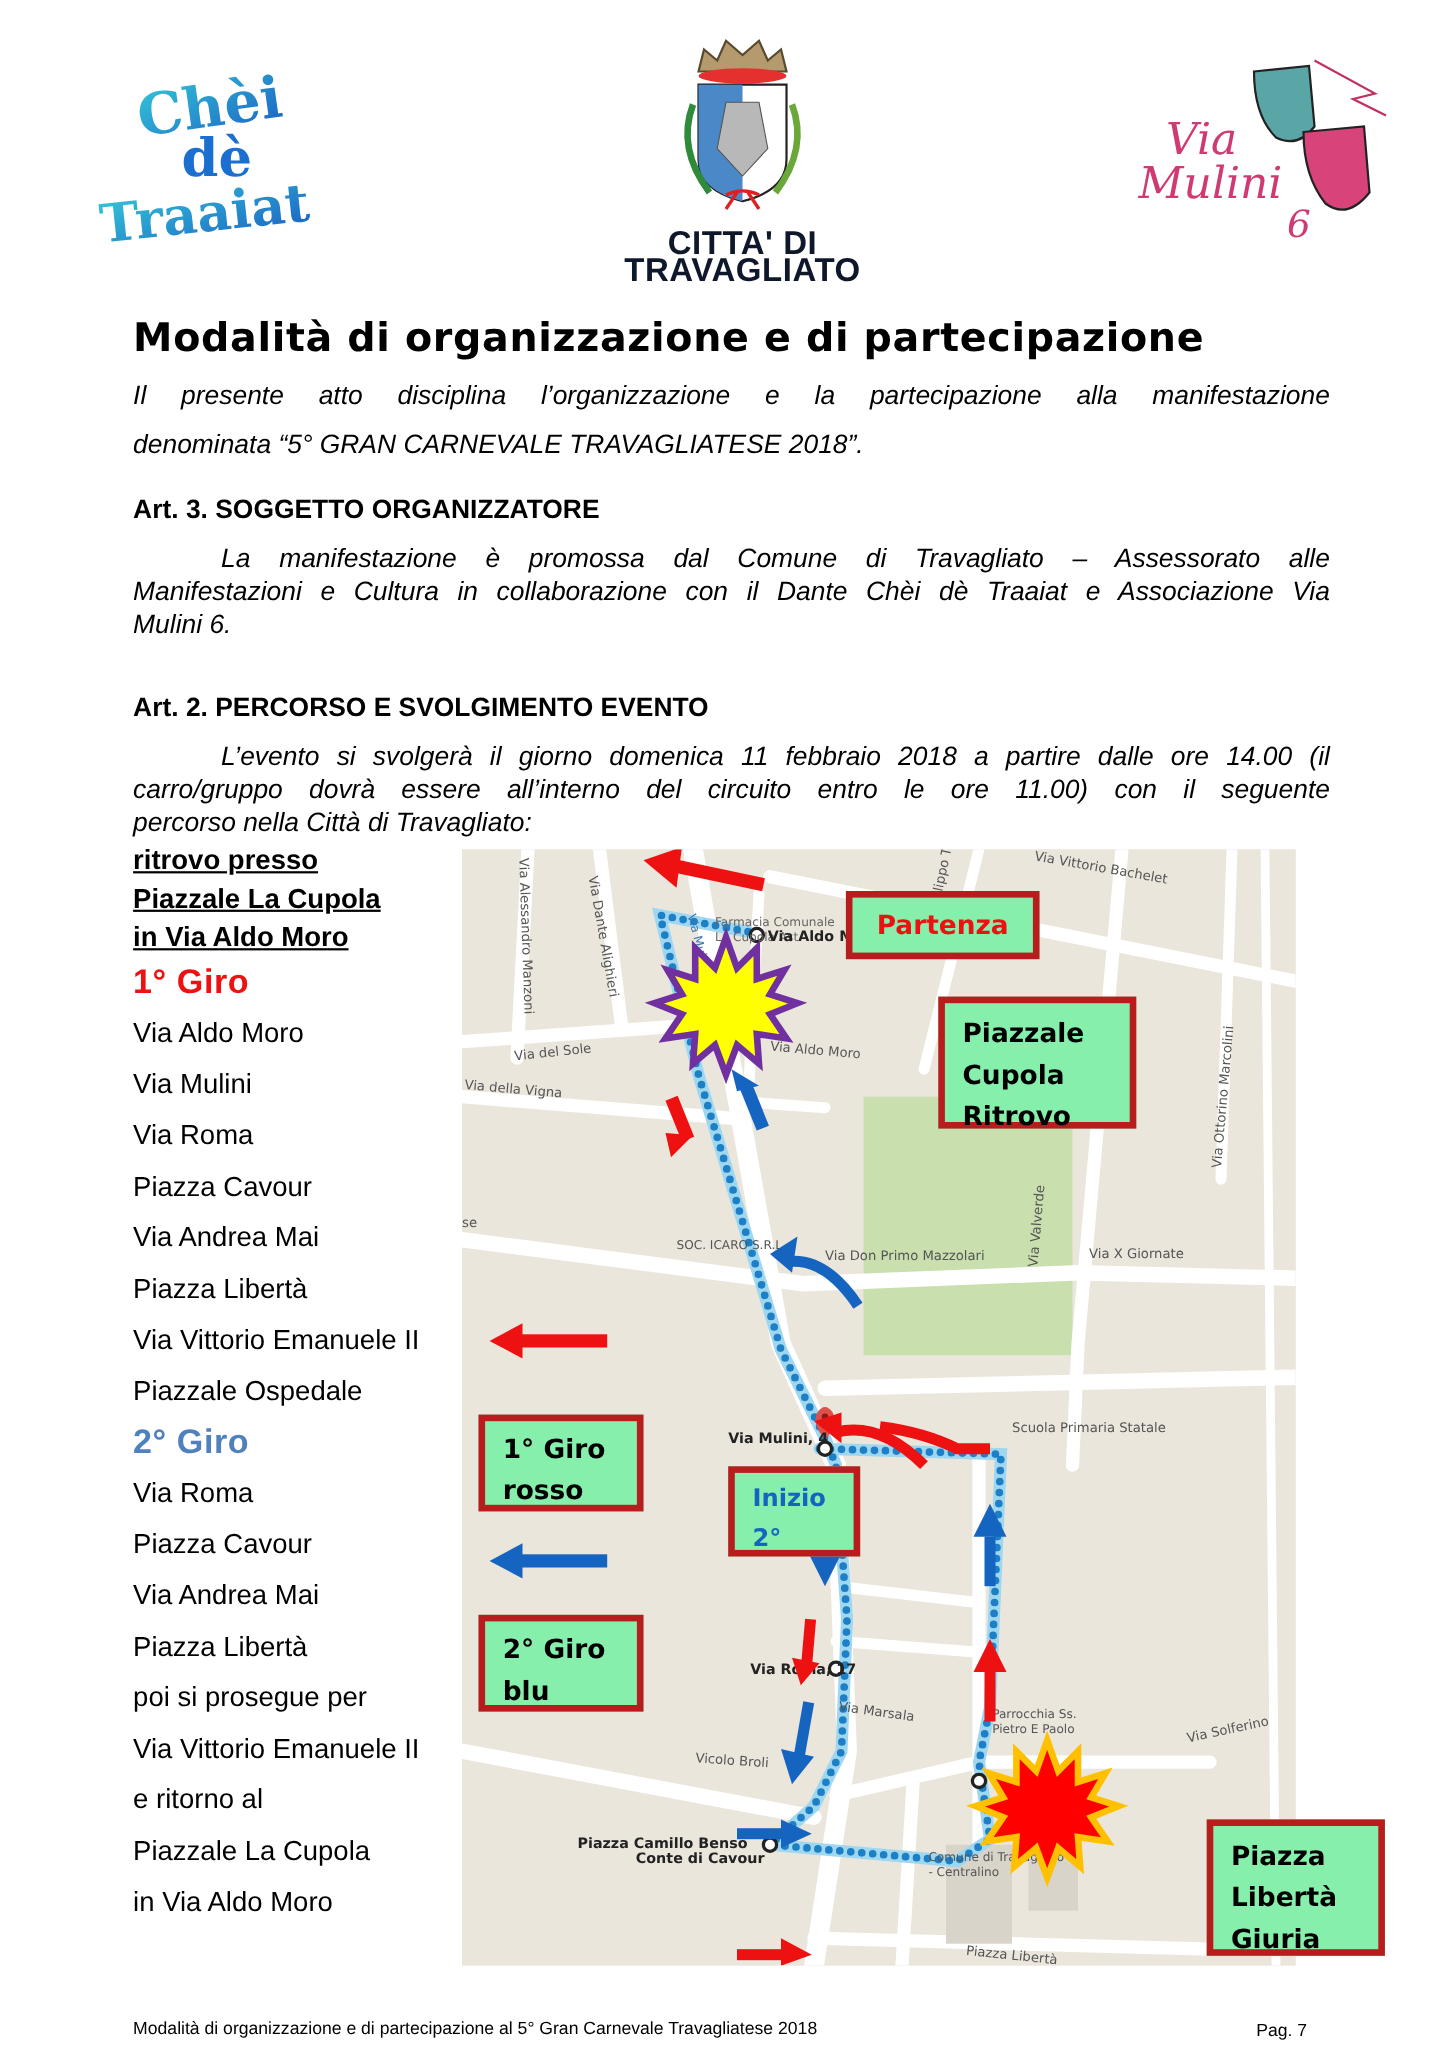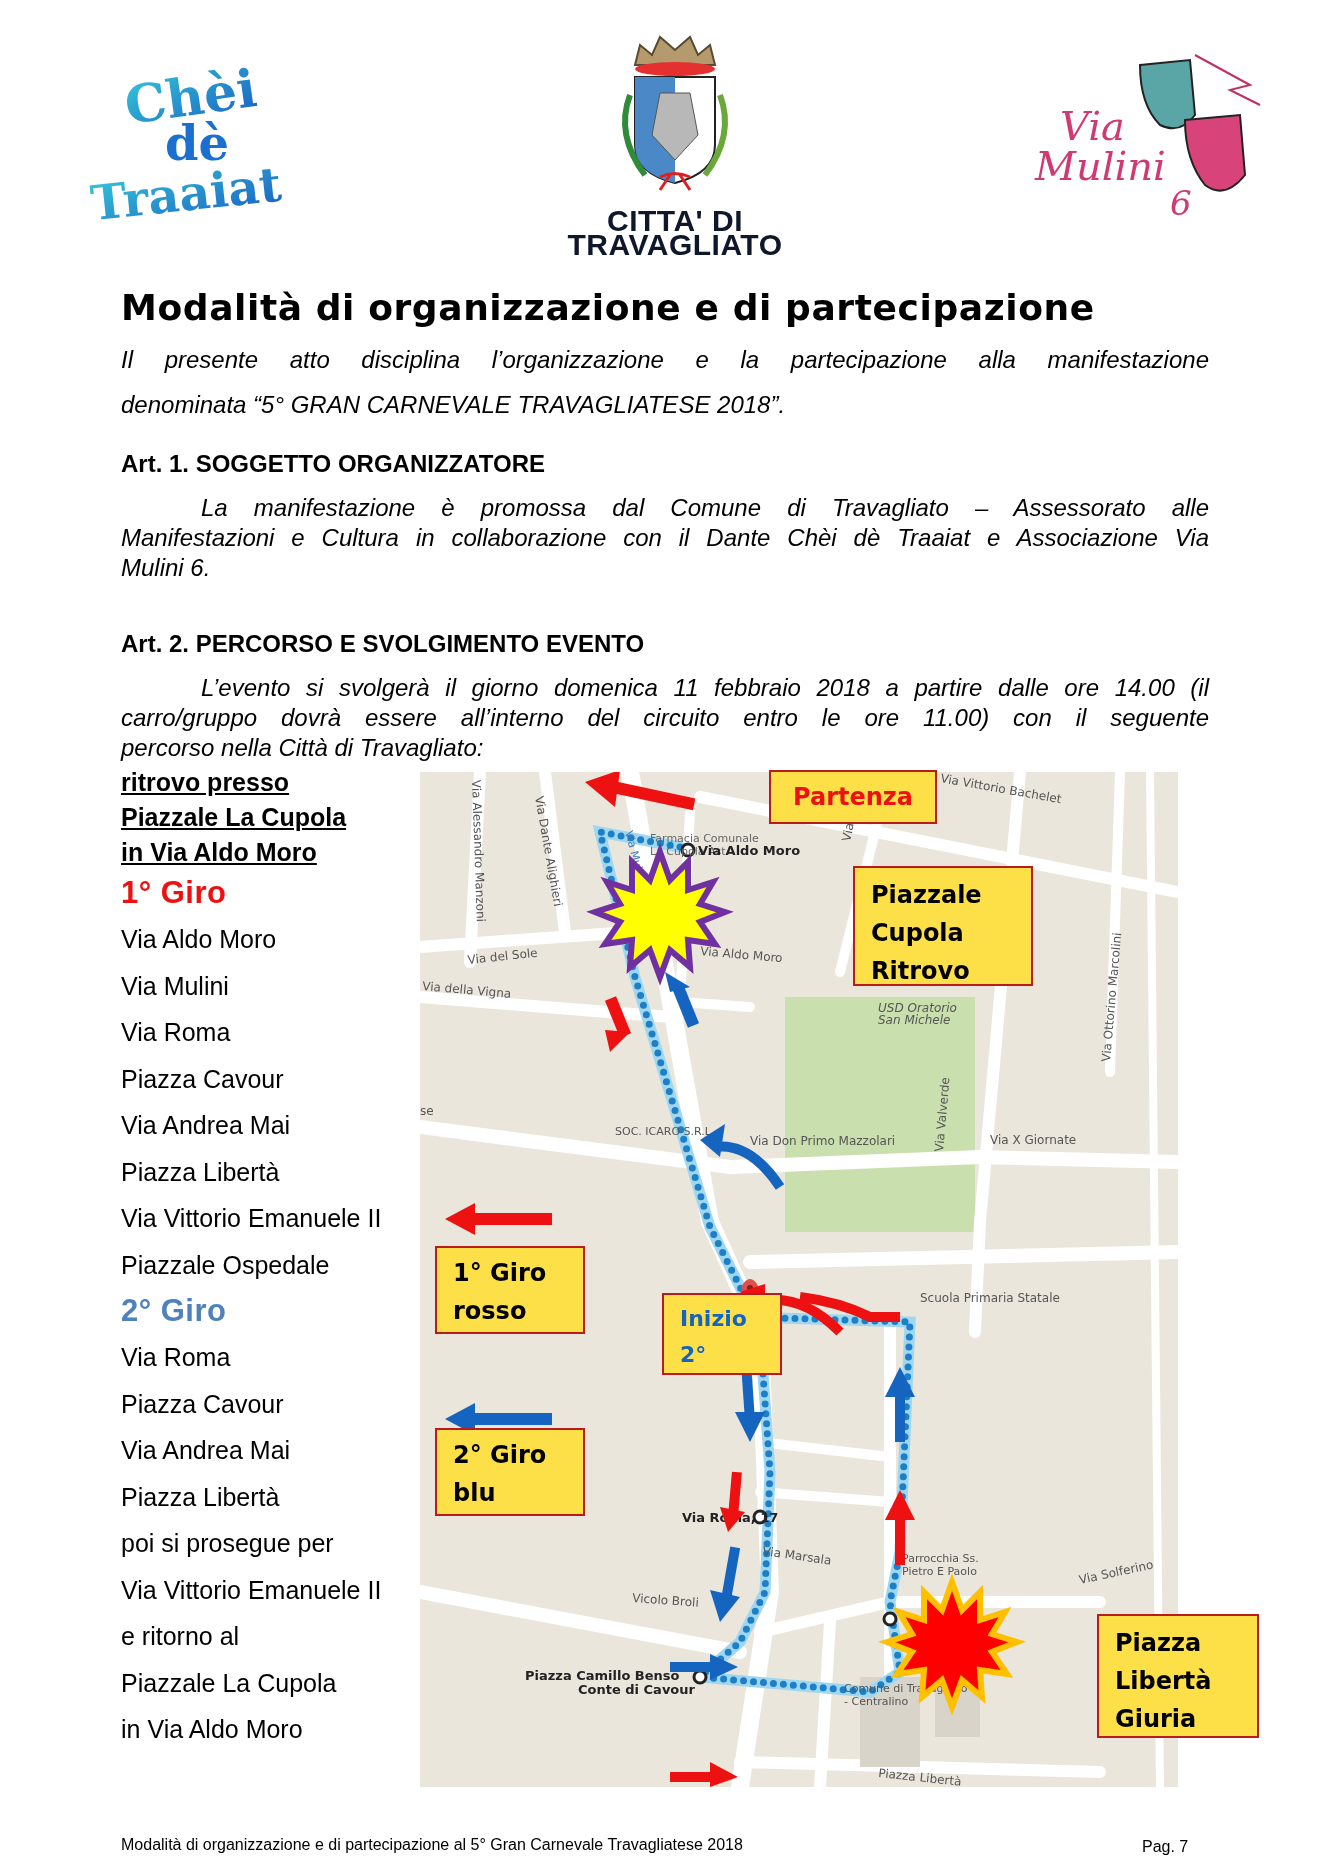--- a/index.html
+++ b/index.html
@@ -18,21 +18,21 @@
   .art-head { font-weight: bold; font-size: 24px; }
 
   .left-col { left: 121px; top: 765px; width: 300px; }
   .u-line { font-weight: bold; font-size: 25px; text-decoration: underline; line-height: 35px; display: block; }
   .giro1 { color: #ee1111; font-weight: bold; font-size: 31px; line-height: 46px; display: block; letter-spacing: 0.5px; }
   .giro2 { color: #4f81bd; font-weight: bold; font-size: 31px; line-height: 46px; display: block; letter-spacing: 0.5px; }
   .street { font-size: 25px; line-height: 46.5px; display: block; }
 
   .map { left: 420px; top: 772px; width: 758px; height: 1015px; background: #ebe6dc; overflow: hidden; }
 
-  .label-box { background: #fde047; border: 2px solid #b91c1c; font-family: "DejaVu Sans", sans-serif; font-weight: bold; }
+  .label-box { background: #86efac; border: 6px solid #b91c1c; font-family: "DejaVu Sans", sans-serif; font-weight: bold; margin-top: 40px; }
   .footer { left: 121px; top: 1836px; font-size: 16px; }
   .page-num { left: 1142px; top: 1838px; font-size: 16px; }
 </style>
 </head>
 <body>
 
 <div class="abs logo-chei">
   <svg width="260" height="170" viewBox="0 0 260 170">
     <defs>
       <linearGradient id="cg" x1="0" y1="0" x2="1" y2="1">
@@ -75,21 +75,21 @@
     <text x="15" y="135" font-family="DejaVu Serif, serif" font-style="italic" font-size="40" fill="#d03a72">Mulini</text>
     <text x="150" y="170" font-family="DejaVu Serif, serif" font-style="italic" font-size="34" fill="#d03a72">6</text>
   </svg>
 </div>
 
 <div class="abs title">Modalità di organizzazione e di partecipazione</div>
 
 <div class="abs para justify" style="left:121px; top:345px; width:1088px;">Il presente atto disciplina l’organizzazione e la partecipazione alla manifestazione</div>
 <div class="abs para" style="left:121px; top:390px;">denominata “5° GRAN CARNEVALE TRAVAGLIATESE 2018”.</div>
 
-<div class="abs art-head" style="left:121px; top:450px;">Art. 1. SOGGETTO ORGANIZZATORE</div>
+<div class="abs art-head" style="left:121px; top:450px;">Art. 3. SOGGETTO ORGANIZZATORE</div>
 <div class="abs para justify" style="left:121px; top:493px; width:1088px; text-indent:80px;">La manifestazione è promossa dal Comune di Travagliato – Assessorato alle</div>
 <div class="abs para justify" style="left:121px; top:523px; width:1088px;">Manifestazioni e Cultura in collaborazione con il Dante Chèi dè Traaiat e Associazione Via</div>
 <div class="abs para" style="left:121px; top:553px;">Mulini 6.</div>
 
 <div class="abs art-head" style="left:121px; top:630px;">Art. 2. PERCORSO E SVOLGIMENTO EVENTO</div>
 <div class="abs para justify" style="left:121px; top:673px; width:1088px; text-indent:80px;">L’evento si svolgerà il giorno domenica 11 febbraio 2018 a partire dalle ore 14.00 (il</div>
 <div class="abs para justify" style="left:121px; top:703px; width:1088px;">carro/gruppo dovrà essere all’interno del circuito entro le ore 11.00) con il seguente</div>
 <div class="abs para" style="left:121px; top:733px;">percorso nella Città di Travagliato:</div>
 
 <div class="abs left-col">

